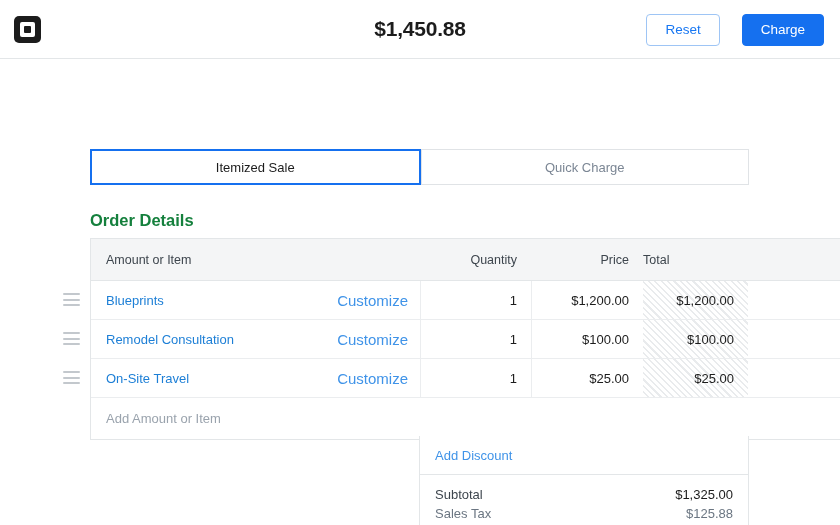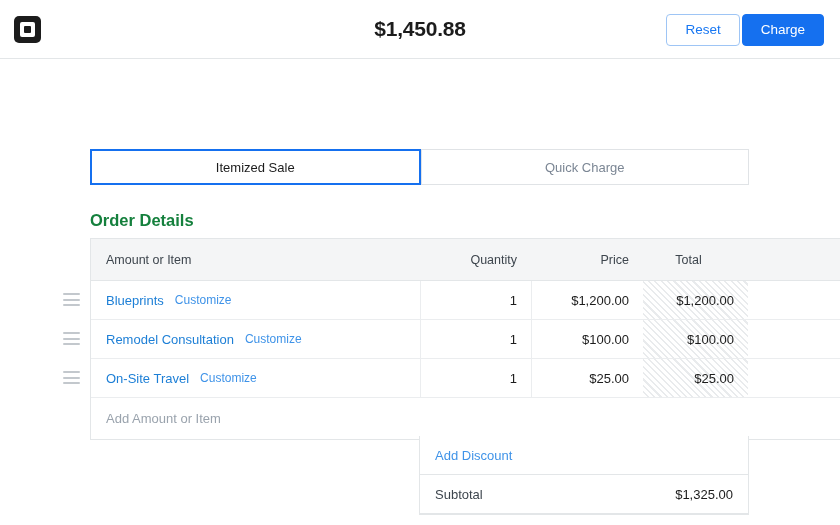--- a/index.html
+++ b/index.html
@@ -64,21 +64,21 @@
     font-weight: bold;
     letter-spacing: -0.2px;
     color: #1c1c1c;
   }
 
   .topbar-actions {
     position: absolute;
     right: 16px;
     top: 14px;
     display: flex;
-    gap: 2px;
+    gap: 22px;
     align-items: center;
   }
   .btn {
     font-family: "Liberation Sans", sans-serif;
     font-size: 13.5px;
     border-radius: 4px;
     cursor: pointer;
     height: 32px;
     padding: 0 18px;
     line-height: 30px;
@@ -150,43 +150,44 @@
     background: #f4f5f6;
     border-bottom: 1px solid #e3e6e8;
     display: flex;
     align-items: center;
     font-size: 12.5px;
     color: #3d454d;
   }
   .th-item   { width: 329px; padding-left: 15px; }
   .th-qty    { width: 111px; text-align: right; padding-right: 14px; }
   .th-price  { width: 112px; text-align: right; padding-right: 14px; }
-  .th-total  { width: 105px; text-align: center; padding-right: 14px; }
+  .th-total  { width: 105px; text-align: left; padding-right: 14px; }
 
   .trow {
     height: 39px;
     display: flex;
     align-items: stretch;
     border-bottom: 1px solid #ebedef;
     position: relative;
   }
   .trow:last-child { border-bottom: none; }
 
   .cell {
     display: flex;
     align-items: center;
     font-size: 13px;
   }
   .c-item {
     width: 329px;
     padding-left: 15px;
     padding-right: 12px;
+    justify-content: space-between;
   }
   .item-name { color: #1d7fd6; cursor: pointer; }
-  .customize { color: #3f93e8; cursor: pointer; font-size: 12px; margin-left: 11px; }
+  .customize { color: #3f93e8; cursor: pointer; font-size: 15px; margin-left: 11px; }
 
   .c-qty {
     width: 111px;
     justify-content: flex-end;
     padding-right: 14px;
     border-left: 1px solid #ebedef;
     color: #1c1c1c;
   }
   .c-price {
     width: 112px;
@@ -381,17 +382,21 @@
   <div class="totals">
     <div class="discount-row">
       <span class="discount-link">Add Discount</span>
     </div>
 
     <div class="sum-block">
       <div class="sum-line sum-sub">
         <span class="label">Subtotal</span>
         <span class="val">$1,325.00</span>
       </div>
+      <div class="sum-line sum-tax">
+        <span class="label">Sales Tax</span>
+        <span class="val">$125.88</span>
+      </div>
     </div>
 
   </div>
 
 </div>
 
 </body></html>

